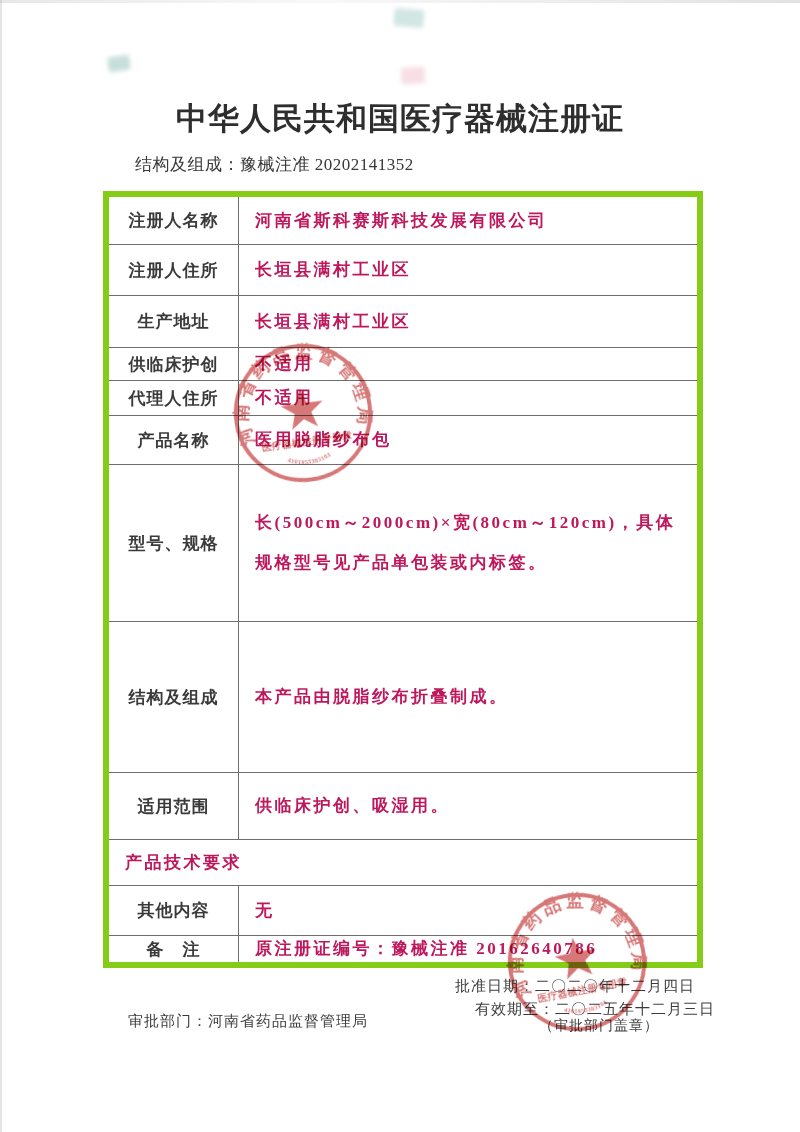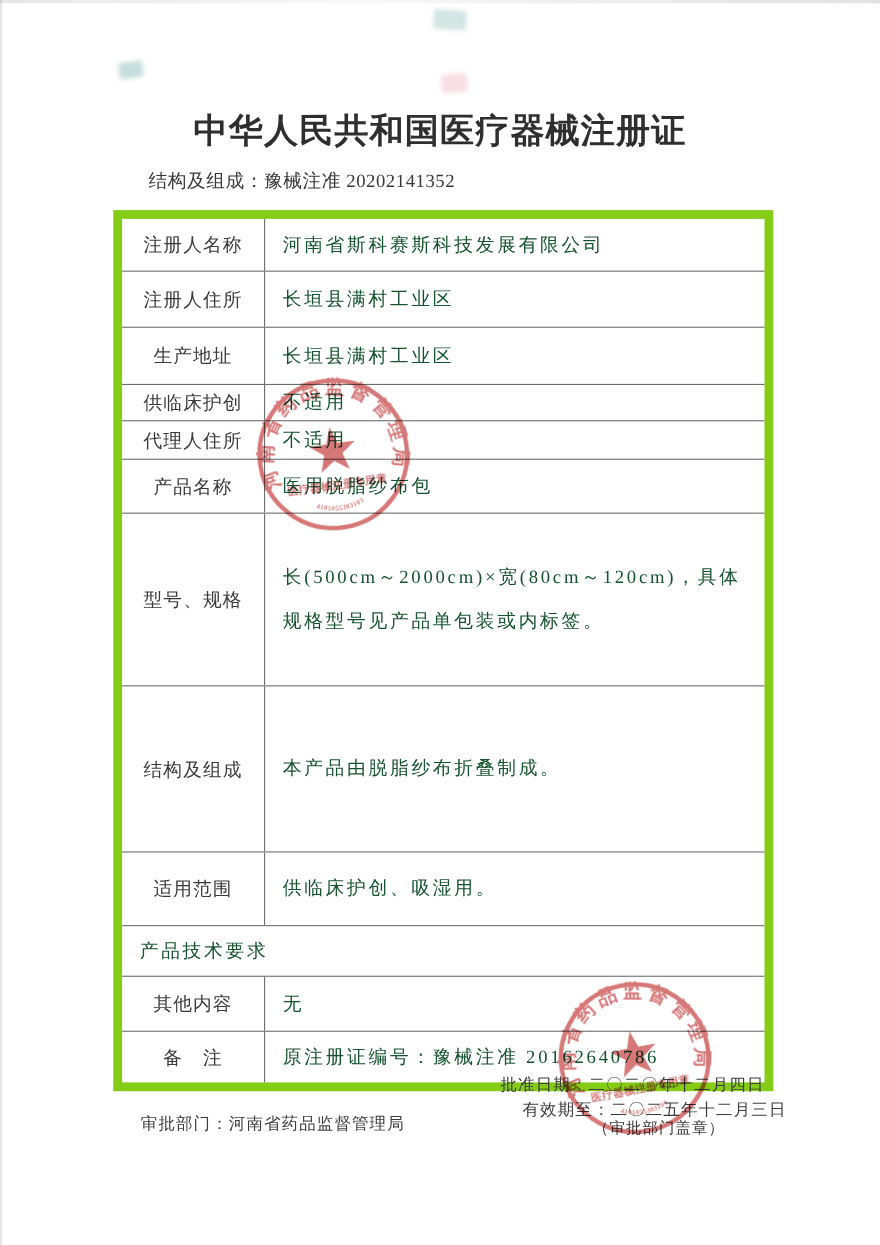--- a/index.html
+++ b/index.html
@@ -30,50 +30,51 @@
     color: #2e2e2e;
   }
   .cert-no {
     position: absolute; left: 135px; top: 153px;
     font-size: 17px; letter-spacing: .5px; color: #383838;
   }
 
   
   .cert-table {
     position: absolute; left: 103px; top: 191px; width: 600px;
-    border: 8px solid #84cc16;
+    border: 6px solid #84cc16;
     background: transparent;
+    font-weight: bold;
   }
   .row { display: flex; align-items: stretch; }
   .row + .row { border-top: 1px solid #6e6e6e; }
   .cell { display: flex; align-items: center; }
   .cell.label {
     width: 130px; flex: 0 0 130px;
     justify-content: center; text-align: center;
     border-right: 1px solid #6e6e6e;
     font-size: 17px; letter-spacing: 1px; color: #3a3a3a;
   }
   .cell.value {
     flex: 1 1 auto;
     padding-left: 16px; padding-right: 14px;
-    font-size: 17px; letter-spacing: 2.5px; color: #14532d;
+    font-size: 17px; letter-spacing: 2.5px; color: #be185d;
     line-height: 1.6;
   }
   .r1  { height: 47px; }
   .r2  { height: 51px; }
   .r3  { height: 52px; }
   .r4  { height: 33px; }
   .r5  { height: 35px; }
   .r6  { height: 49px; }
   .r7  { height: 157px; }
   .r8  { height: 151px; }
   .r9  { height: 67px; }
   .r10 { height: 46px; }
   .r11 { height: 50px; }
-  .r12 { height: 47px; }
+  .r12 { height: 27px; }
   .r7 .cell.value { line-height: 40px; }
 
   
   .footer-line { position: absolute; font-size: 15px; letter-spacing: 1px; color: #3c3c3c; }
   .f-dept  { left: 128px; top: 1012px; }
   .f-date  { left: 455px; top: 977px; }
   .f-valid { left: 475px; top: 1000px; }
   .f-seal  { left: 539px; top: 1017px; font-size: 14px; }
 
   

